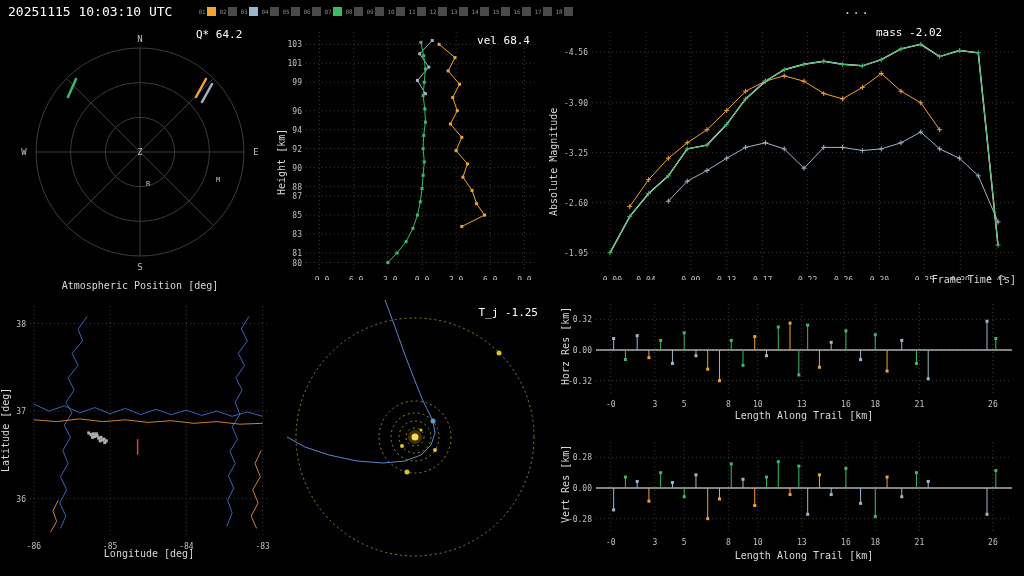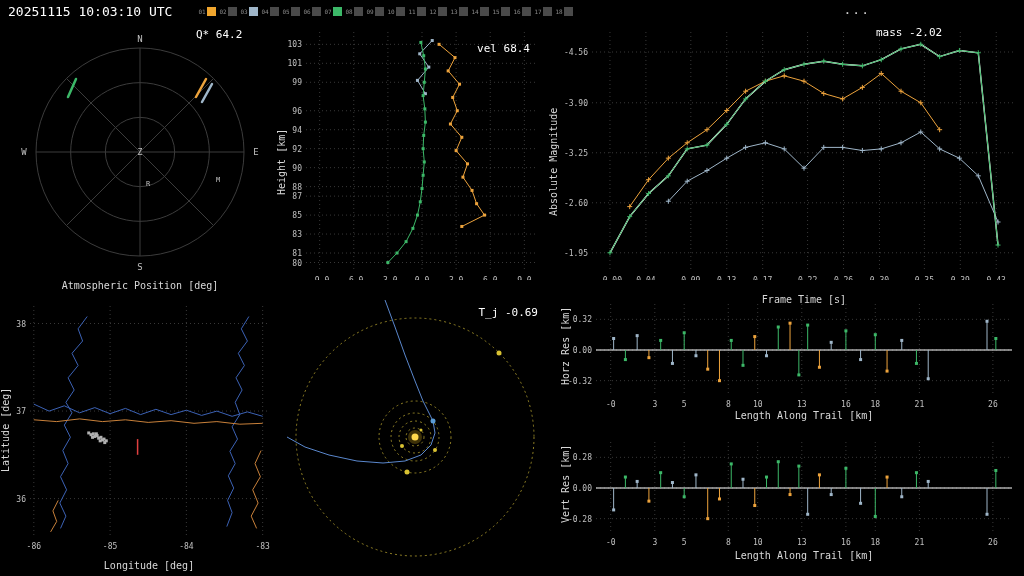--- a/index.html
+++ b/index.html
@@ -138,21 +138,21 @@
       </g>
       <polyline points="60,73 64,64 68,55" fill="none" stroke="#3cb868" stroke-width="2.5" stroke-linecap="round"></polyline>
       <polyline points="188,73 193,64 198,55" fill="none" stroke="#eda33c" stroke-width="2.5" stroke-linecap="round"></polyline>
       <polyline points="194,78 199,69 204,60" fill="none" stroke="#9fb6c9" stroke-width="2.5" stroke-linecap="round"></polyline>
     </svg>
   <div class="xlabel" style="left:15px;top:258px;width:250px;">Atmospheric Position [deg]</div>
 </div>
 
 <div class="panel" id="p-trail">
   <div class="vlabel" style="left:-4px;top:40px;height:200px;">Height [km]</div>
-  <div class="annot" style="left:150px;top:20px;width:100px;text-align:right;">vel 68.4</div>
+  <div class="annot" style="left:150px;top:12px;width:100px;text-align:right;">vel 68.4</div>
   <svg id="trail-svg" width="258" height="256" style="position:absolute;left:8px;top:2px;">
       <g>
         <line x1="31.647058823529406" y1="8" x2="31.647058823529406" y2="248" class="grid"></line>
         <line x1="65.76470588235294" y1="8" x2="65.76470588235294" y2="248" class="grid"></line>
         <line x1="99.88235294117646" y1="8" x2="99.88235294117646" y2="248" class="grid"></line>
         <line x1="134" y1="8" x2="134" y2="248" class="grid"></line>
         <line x1="168.11764705882354" y1="8" x2="168.11764705882354" y2="248" class="grid"></line>
         <line x1="202.23529411764707" y1="8" x2="202.23529411764707" y2="248" class="grid"></line>
         <line x1="236.35294117647058" y1="8" x2="236.35294117647058" y2="248" class="grid"></line>
         <line x1="18" y1="238.51383399209487" x2="250" y2="238.51383399209487" class="grid"></line>
@@ -399,21 +399,21 @@
         <line x1="381.14406779661016" y1="32.61538461538464" x2="386.14406779661016" y2="32.61538461538464" stroke="#3cb868" stroke-width="1"></line>
         <line x1="383.64406779661016" y1="30.11538461538464" x2="383.64406779661016" y2="35.11538461538464" stroke="#3cb868" stroke-width="1"></line>
         <line x1="400.90677966101697" y1="26.461538461538474" x2="405.90677966101697" y2="26.461538461538474" stroke="#3cb868" stroke-width="1"></line>
         <line x1="403.40677966101697" y1="23.961538461538474" x2="403.40677966101697" y2="28.961538461538474" stroke="#3cb868" stroke-width="1"></line>
         <line x1="419.7711864406779" y1="28.769230769230806" x2="424.7711864406779" y2="28.769230769230806" stroke="#3cb868" stroke-width="1"></line>
         <line x1="422.2711864406779" y1="26.269230769230806" x2="422.2711864406779" y2="31.269230769230806" stroke="#3cb868" stroke-width="1"></line>
         <line x1="439.53389830508473" y1="221.0769230769231" x2="444.53389830508473" y2="221.0769230769231" stroke="#3cb868" stroke-width="1"></line>
         <line x1="442.03389830508473" y1="218.5769230769231" x2="442.03389830508473" y2="223.5769230769231" stroke="#3cb868" stroke-width="1"></line>
       </g>
     </svg>
-  <div class="xlabel" style="left:46px;top:272px;width:424px;">Frame Time [s]</div>
+  <div class="xlabel" style="left:46px;top:252px;width:424px;text-align:right;">Frame Time [s]</div>
 </div>
 
 <div class="panel" id="p-map">
   <div class="vlabel" style="left:0px;top:40px;height:180px;">Latitude [deg]</div>
   <svg id="map-svg" width="258" height="250" style="position:absolute;left:16px;top:0px;">
       <g>
         <line x1="17.81410256410236" y1="6" x2="17.81410256410236" y2="238" class="grid"></line>
         <line x1="94.09615384615388" y1="6" x2="94.09615384615388" y2="238" class="grid"></line>
         <line x1="170.3782051282054" y1="6" x2="170.3782051282054" y2="238" class="grid"></line>
         <line x1="246.6602564102569" y1="6" x2="246.6602564102569" y2="238" class="grid"></line>
@@ -461,25 +461,25 @@
         <rect x="88.78205128205151" y="139.32264150943422" width="3" height="3" fill="#b0b0b0"></rect>
         <rect x="78.86538461538409" y="132.3188679245281" width="3" height="3" fill="#b0b0b0"></rect>
         <rect x="82.67948717948752" y="139.32264150943422" width="3" height="3" fill="#b0b0b0"></rect>
         <rect x="75.05128205128173" y="135.82075471698084" width="3" height="3" fill="#b0b0b0"></rect>
         <rect x="87.2564102564108" y="141.07358490566028" width="3" height="3" fill="#b0b0b0"></rect>
       </g>
       <g>
         <polyline points="121.6,154.8 121.6,139.1" fill="none" stroke="#e04040" stroke-width="1.5"></polyline>
       </g>
     </svg>
-  <div class="xlabel" style="left:30px;top:260px;width:238px;">Longitude [deg]</div>
+  <div class="xlabel" style="left:30px;top:248px;width:238px;">Longitude [deg]</div>
 </div>
 
 <div class="panel" id="p-orbit">
-  <div class="annot" style="left:140px;top:6px;width:118px;text-align:right;">T_j -0.69</div>
+  <div class="annot" style="left:140px;top:6px;width:118px;text-align:right;">T_j -1.25</div>
   <svg id="orbit-svg" width="262" height="258" style="position:absolute;left:2px;top:0px;">
       <g>
         <circle cx="133" cy="137" r="9" fill="none" stroke="#b3a02e" stroke-width="0.8" stroke-dasharray="2 3"></circle>
         <circle cx="133" cy="137" r="16" fill="none" stroke="#b3a02e" stroke-width="0.8" stroke-dasharray="2 3"></circle>
         <circle cx="133" cy="137" r="24" fill="none" stroke="#b3a02e" stroke-width="0.8" stroke-dasharray="2 3"></circle>
         <circle cx="133" cy="137" r="36" fill="none" stroke="#b3a02e" stroke-width="0.8" stroke-dasharray="2 3"></circle>
         <circle cx="133" cy="137" r="119" fill="none" stroke="#b3a02e" stroke-width="0.8" stroke-dasharray="2 3"></circle>
       </g>
       <polyline points="103,0 113,27 123,55 133,81 141,101 147,113 151,121 153,133 149,145 139,155 123,161 101,163 75,161 47,155 23,147 5,137" fill="none" stroke="#5a87cc" stroke-width="1"></polyline>
       <g>

